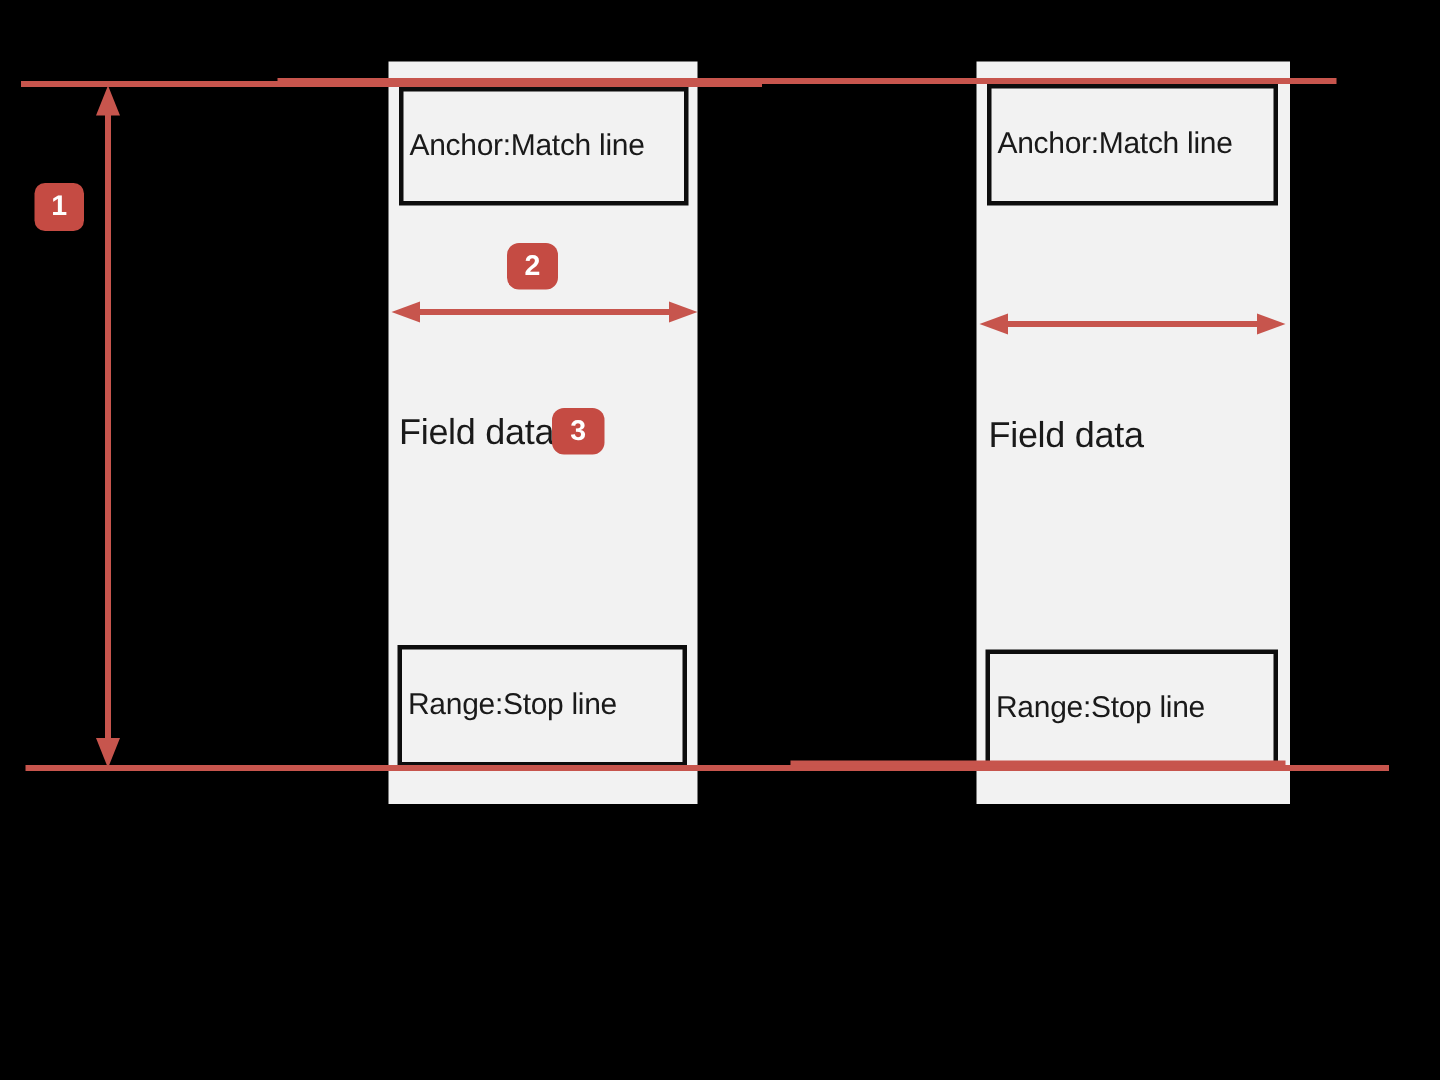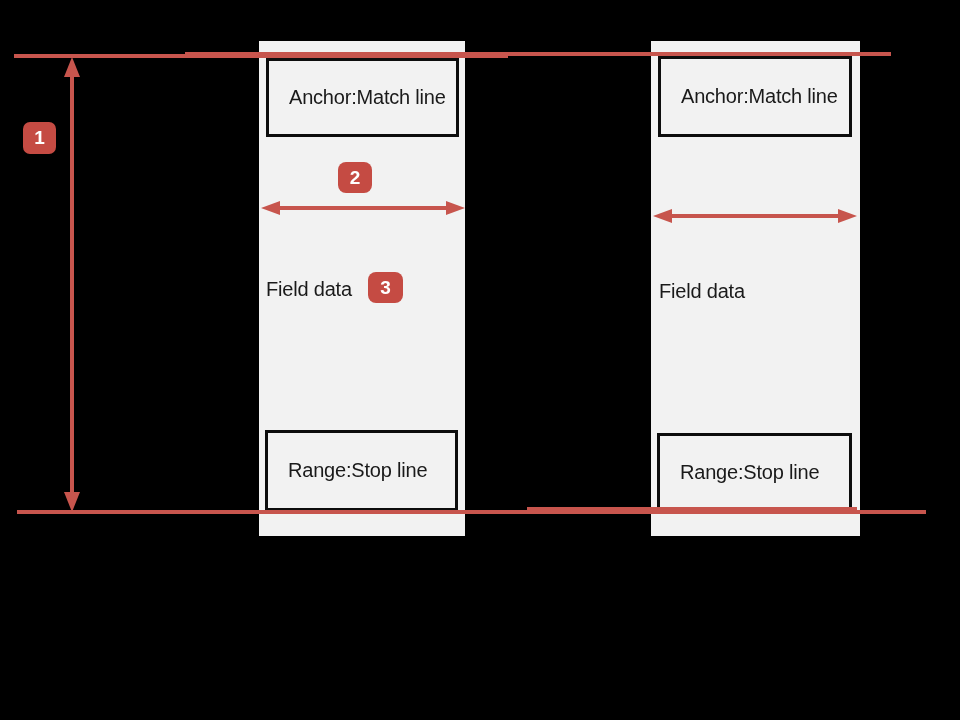--- a/index.html
+++ b/index.html
@@ -67,35 +67,35 @@
   }
 
   
   .label-box {
     position: absolute;
     box-sizing: border-box;
     border: 3.5px solid #0D0D0D;
     background: #F2F2F2;
     display: flex;
     align-items: center;
-    padding-left: 20px;
+    padding-left: 4px;
     font-size: 20px;
     letter-spacing: -0.2px;
     color: #1A1A1A;
     white-space: nowrap;
   }
   #anchor-box-left  { left: 266px; top: 58px;  width: 193px; height: 79px; }
   #anchor-box-right { left: 658px; top: 56px;  width: 194px; height: 81px; }
   #range-box-left   { left: 265px; top: 430px; width: 193px; height: 81px; }
   #range-box-right  { left: 657px; top: 433px; width: 195px; height: 78px; }
 
   
   .field-text {
     position: absolute;
-    font-size: 20px;
+    font-size: 24px;
     letter-spacing: -0.2px;
     line-height: 24px;
     color: #1A1A1A;
     white-space: nowrap;
   }
   #field-label-left  { left: 266px; top: 277px; }
   #field-label-right { left: 659px; top: 279px; }
 
   
   .badge {

